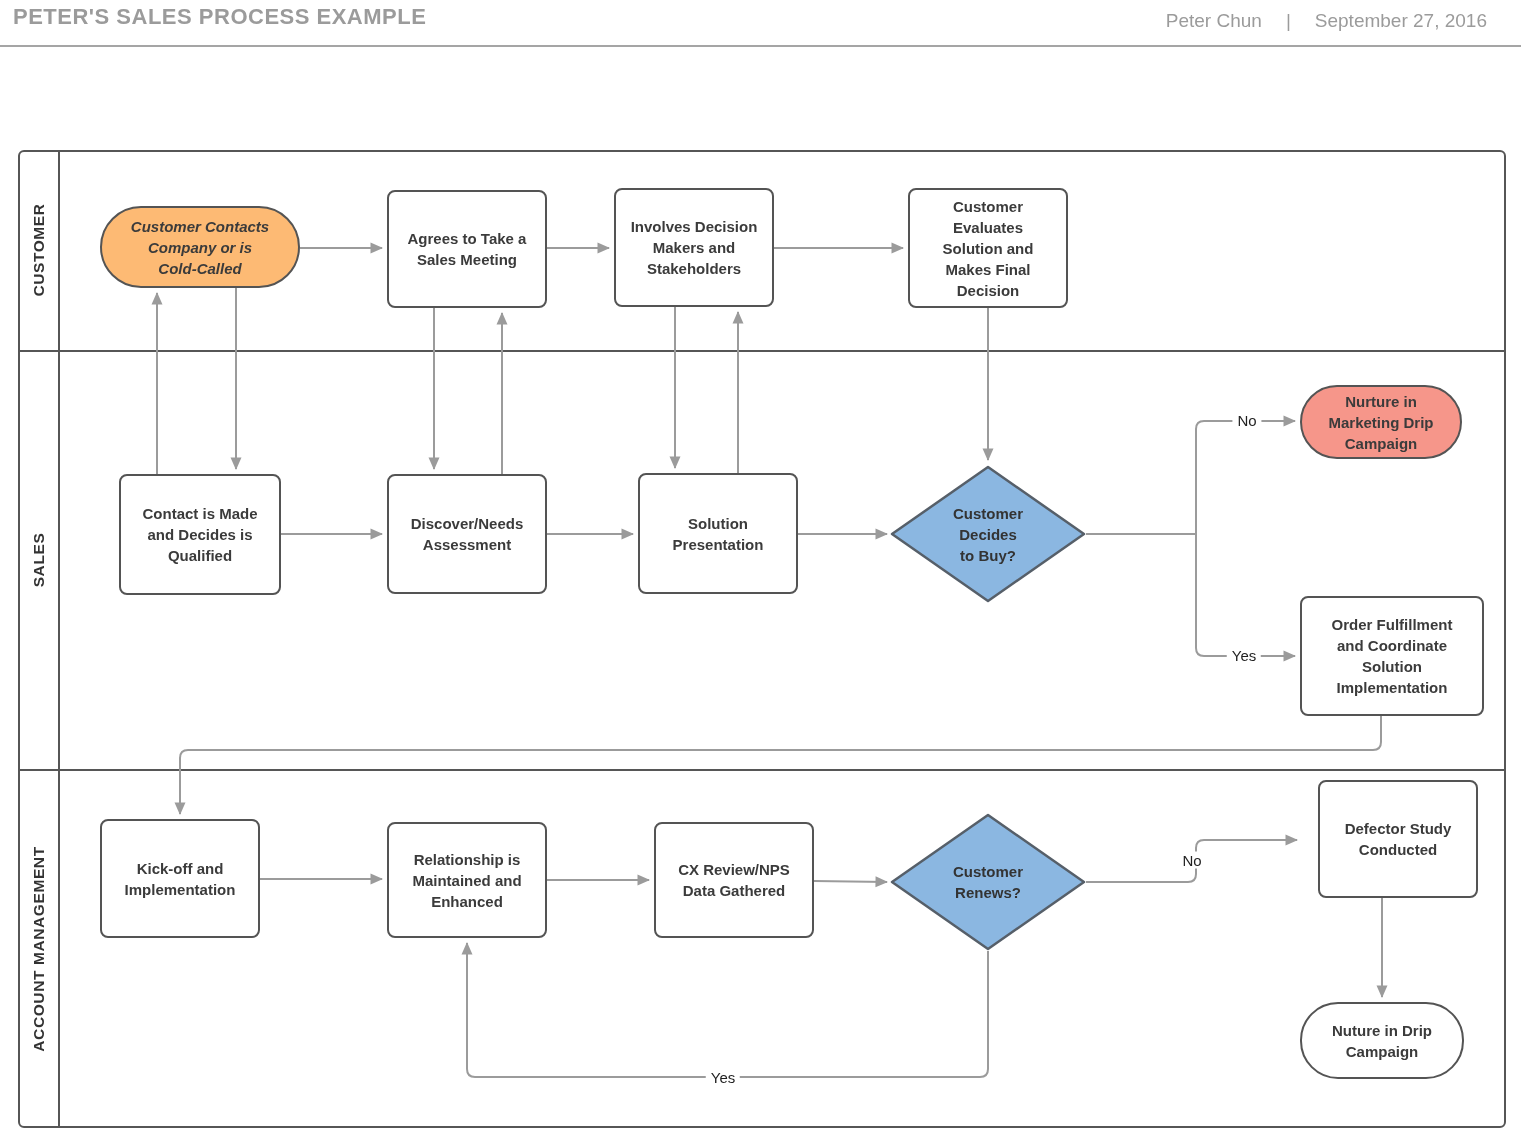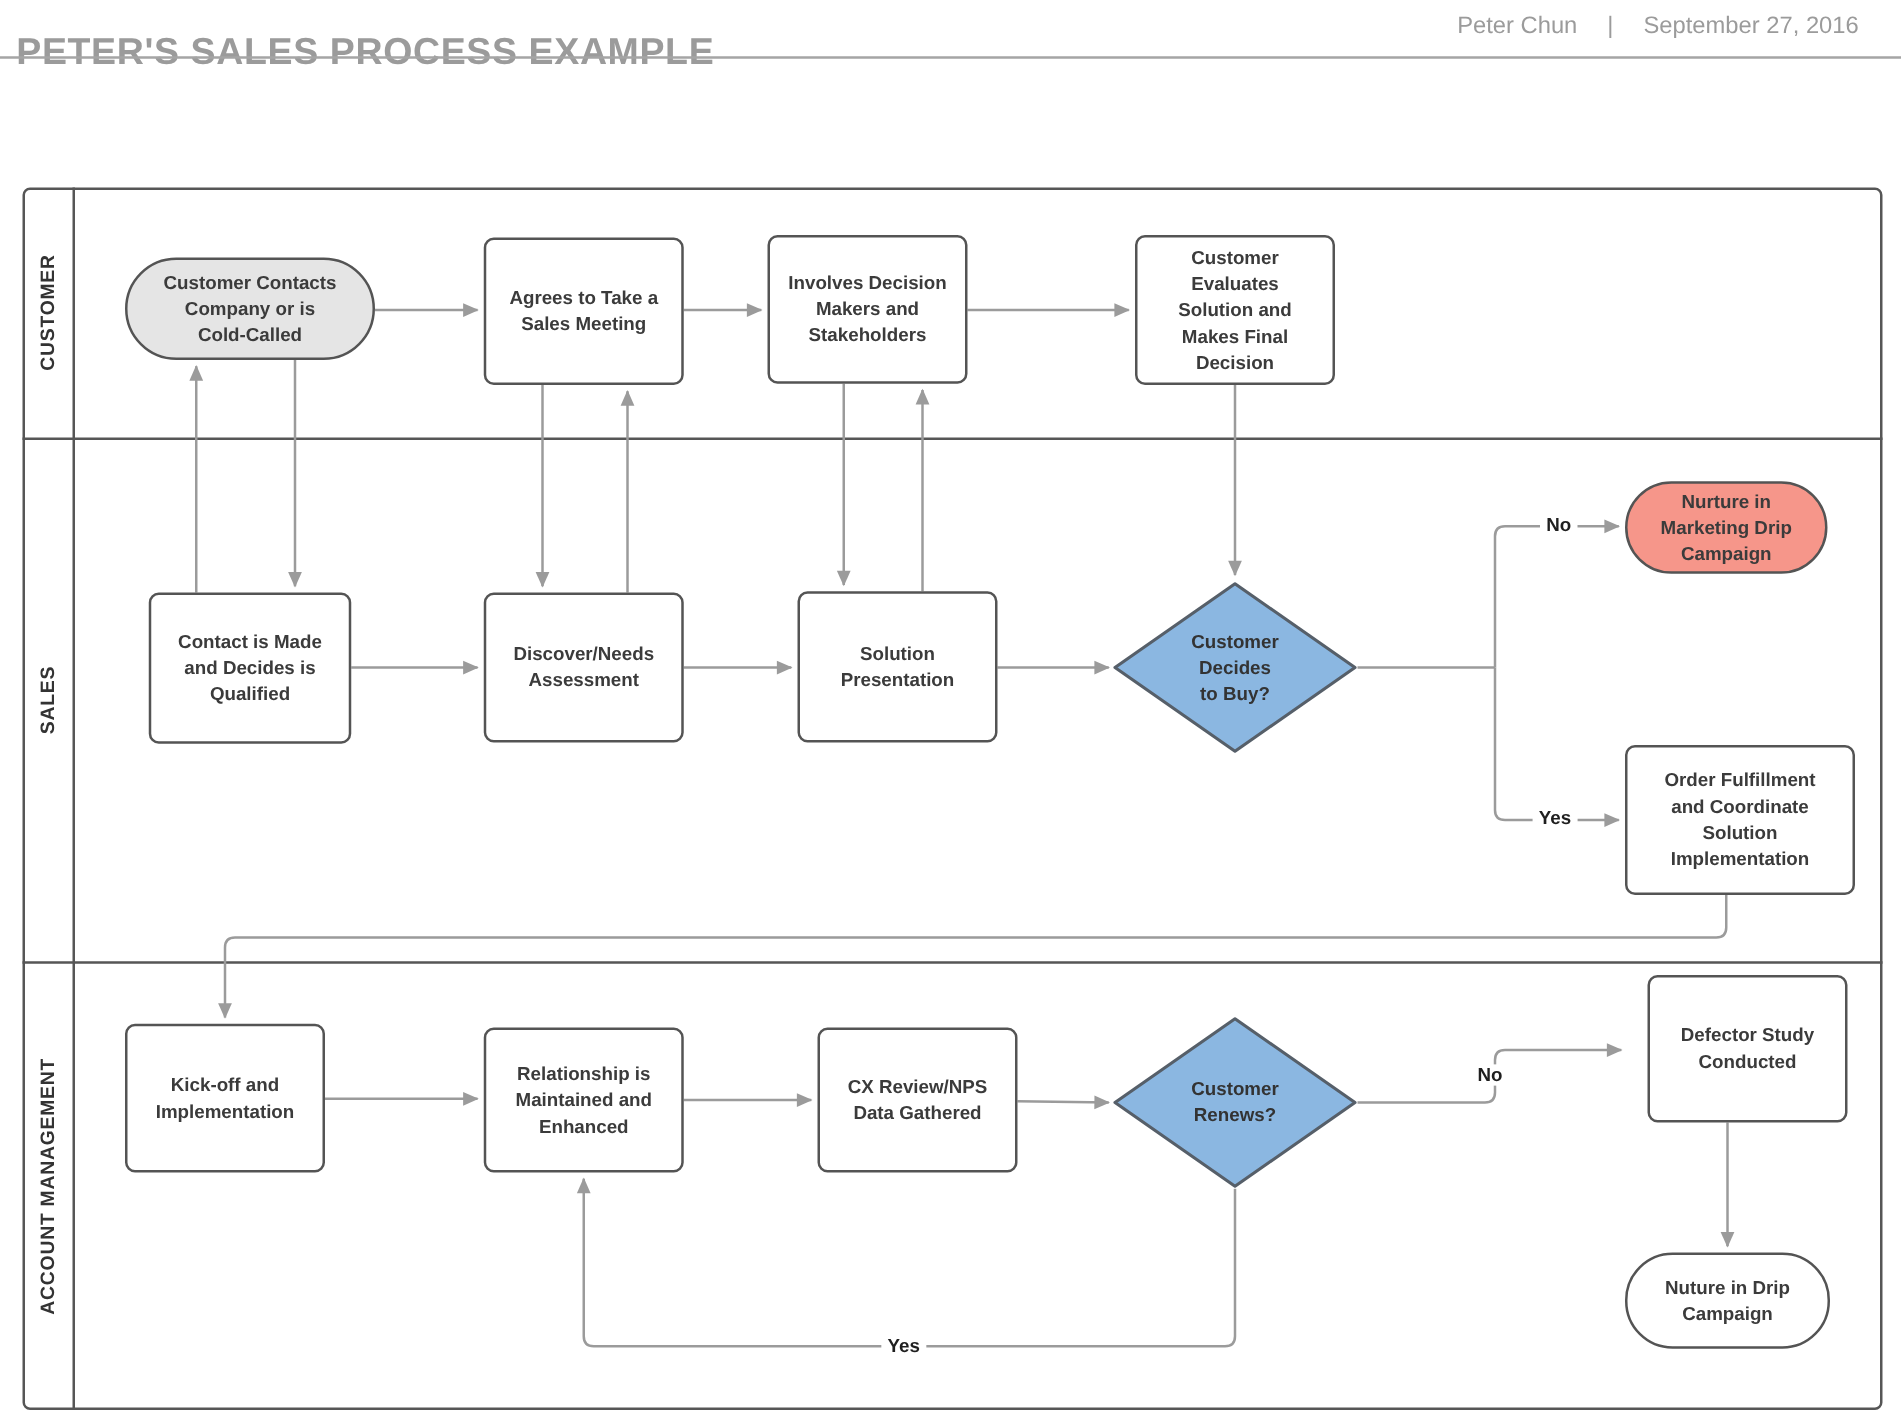--- a/index.html
+++ b/index.html
@@ -1,43 +1,43 @@
 <!DOCTYPE html>
 <html><head>
 <meta charset="utf-8">
 <style>
   html,body{margin:0;padding:0;background:#ffffff;}
   body{font-family:"Liberation Sans", sans-serif;}
   #stage{position:relative;width:1521px;height:1140px;background:#ffffff;overflow:hidden;}
 
   
-  .title{position:absolute;left:13px;top:4px;font-size:30px;font-weight:bold;color:#9b9b9b;letter-spacing:0.5px;white-space:nowrap;margin-top:21px;}
+  .title{position:absolute;left:13px;top:4px;font-size:22px;font-weight:bold;color:#9b9b9b;letter-spacing:0.5px;white-space:nowrap;}
   .meta{position:absolute;right:34px;top:10px;display:flex;gap:24px;font-size:19px;color:#9b9b9b;white-space:nowrap;margin-left:48px;}
   .header-rule{position:absolute;left:0;top:45px;width:1521px;height:2px;background:#a5a5a5;}
 
   
   .frame{position:absolute;left:18px;top:150px;width:1488px;height:978px;border:2px solid #565656;border-radius:6px;box-sizing:border-box;}
   .vline{position:absolute;left:58px;top:150px;width:2px;height:978px;background:#565656;}
   .hline{position:absolute;left:18px;width:1488px;height:2px;background:#565656;}
   .lane-label{position:absolute;transform:translate(-50%,-50%) rotate(-90deg);font-weight:bold;font-size:15.5px;letter-spacing:0.6px;color:#333333;white-space:nowrap;}
 
   
   .node{position:absolute;box-sizing:border-box;border:2px solid #545454;border-radius:8px;background:#ffffff;
         display:flex;align-items:center;justify-content:center;text-align:center;
         font-weight:bold;font-size:15px;line-height:1.4;color:#3b3b3b;white-space:pre-line;padding:0 10px;}
-  .terminator-gray{background:#e5e5e5;}
+  .terminator-gray{background:#fdba74;font-style:italic;}
   .terminator-salmon{background:#f6968a;}
   .diamond{position:absolute;}
   .diamond svg{position:absolute;left:0;top:0;}
   .diamond-label{position:absolute;inset:0;display:flex;align-items:center;justify-content:center;text-align:center;
         font-weight:bold;font-size:15px;line-height:1.4;color:#333333;white-space:pre-line;}
 
   
   #edges{position:absolute;left:0;top:0;}
-  .edge-label{position:absolute;transform:translate(-50%,-50%);background:#ffffff;padding:0 5px;font-size:15px;color:#1f1f1f;white-space:nowrap;font-weight:bold;}
+  .edge-label{position:absolute;transform:translate(-50%,-50%);background:#ffffff;padding:0 5px;font-size:15px;color:#1f1f1f;white-space:nowrap;}
 </style>
 </head>
 <body>
 
 <div id="stage">
 
   <div class="title">PETER'S SALES PROCESS EXAMPLE</div>
   <div class="meta">
     <span>Peter Chun</span>
     <span>|</span>

